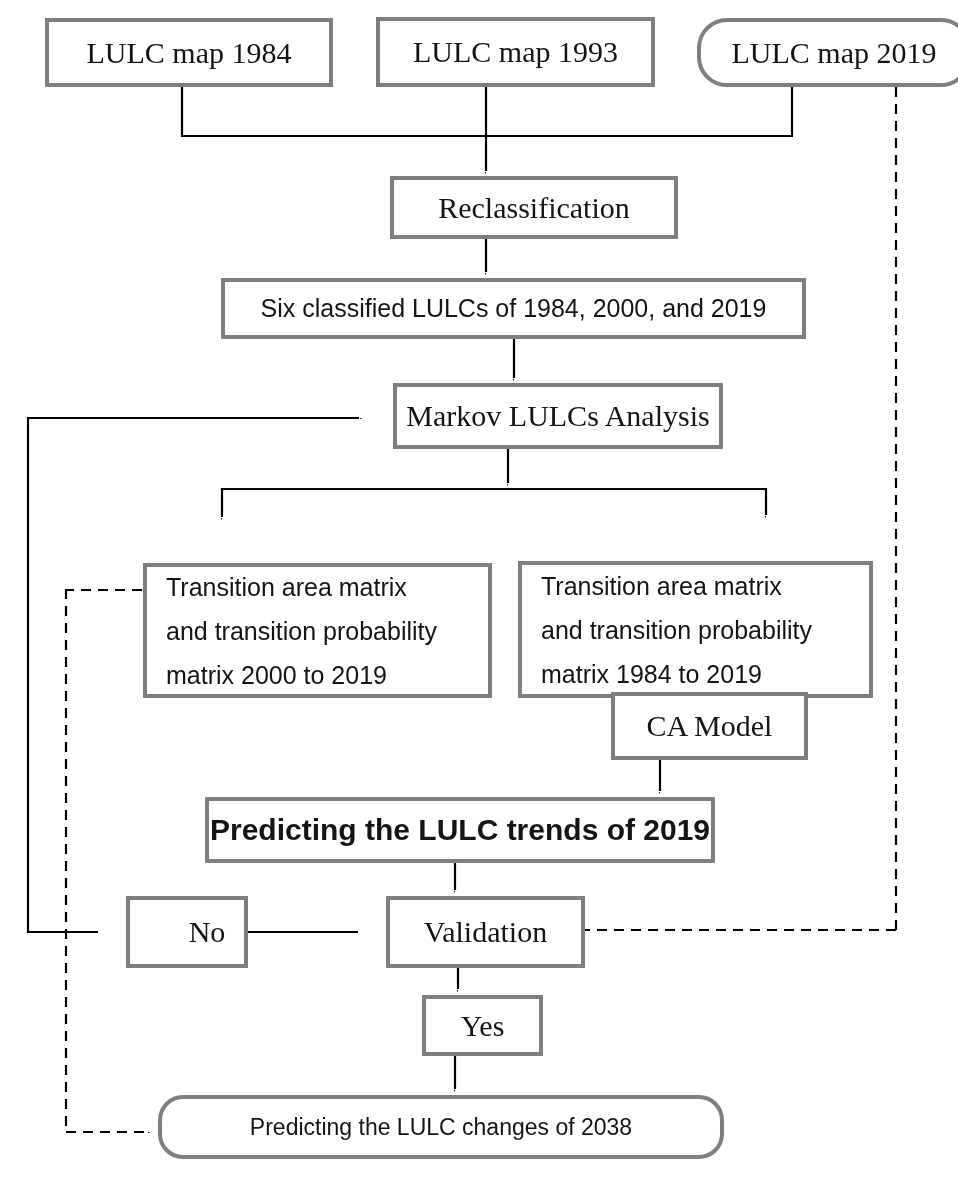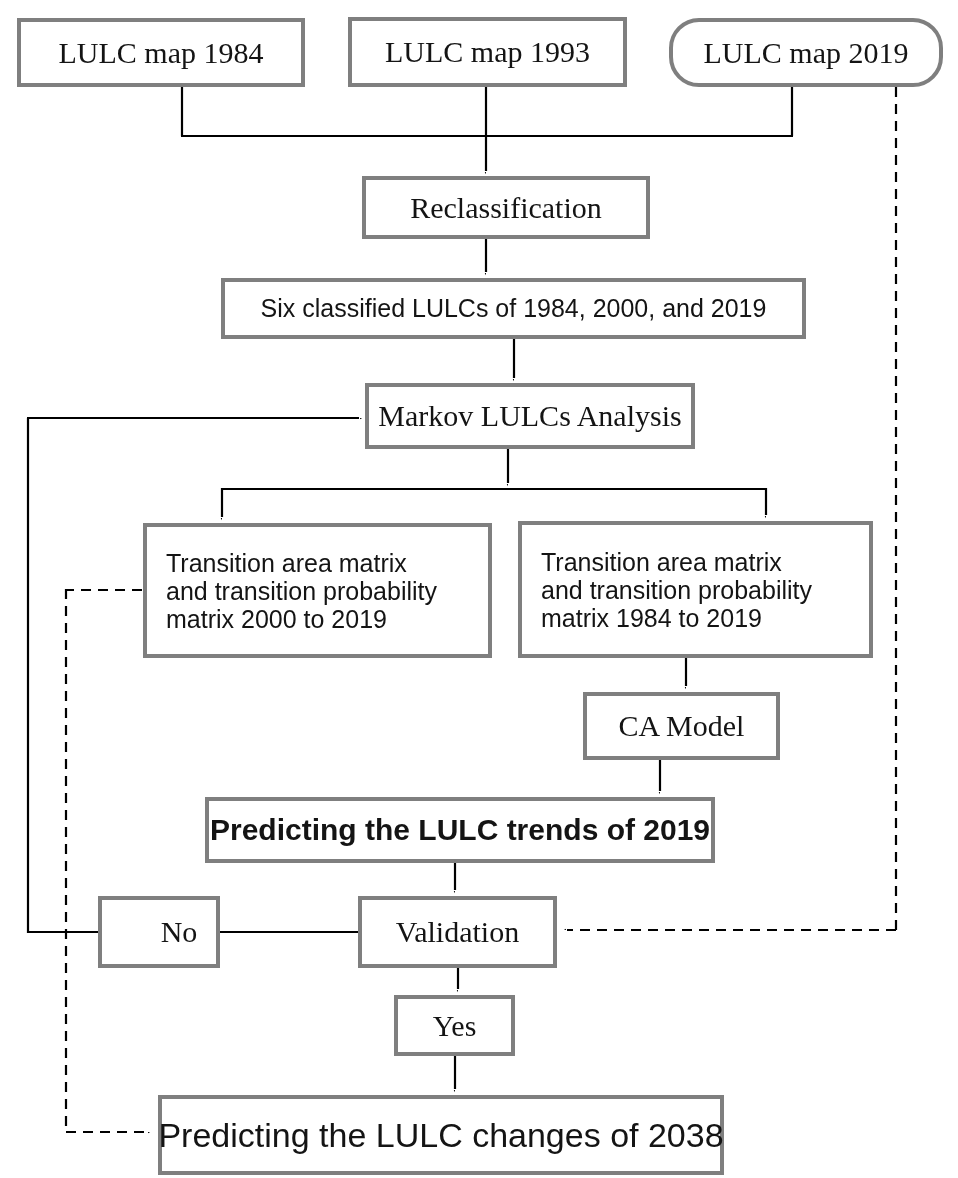--- a/index.html
+++ b/index.html
@@ -3,26 +3,26 @@
 <meta charset="utf-8">
 <style>
   html,body{margin:0;padding:0;background:#ffffff;}
   #canvas{position:relative;width:958px;height:1178px;background:#ffffff;overflow:hidden;}
   #connectors{position:absolute;left:0;top:0;width:958px;height:1178px;}
   .node{
     position:absolute;box-sizing:border-box;background:#ffffff;
     border:4px solid #7f7f7f;color:#141414;
     display:flex;align-items:center;justify-content:center;text-align:center;
   }
-  .serif{font-family:"Liberation Serif","DejaVu Serif",serif;font-size:30px;}
+  .serif{font-family:"Liberation Serif","DejaVu Serif",serif;font-size:30px;margin-left:28px;}
   .sans{font-family:"Liberation Sans","DejaVu Sans",sans-serif;font-size:25px;}
   .multiline{
     justify-content:flex-start;text-align:left;
     padding-left:19px;padding-right:6px;
-    white-space:pre-line;line-height:28px;font-size:25px;
+    white-space:pre-line;line-height:44px;font-size:25px;margin-top:40px;
   }
   .nowrap{white-space:nowrap;}
 </style>
 </head>
 <body>
 
 <div id="canvas">
 
   <svg id="connectors" viewBox="0 0 958 1178" xmlns="http://www.w3.org/2000/svg">
     <defs>
@@ -88,15 +88,15 @@
   <div class="node serif nowrap" style="left:583px;top:692px;width:197px;height:68px;">CA Model</div>
 
   <div class="node sans nowrap" style="left:205px;top:797px;width:510px;height:66px;font-size:30px;font-weight:bold;">Predicting the LULC trends of 2019</div>
 
   <div class="node serif nowrap" style="left:98px;top:896px;width:122px;height:72px;padding-left:40px;">No</div>
 
   <div class="node serif nowrap" style="left:358px;top:896px;width:199px;height:72px;">Validation</div>
 
   <div class="node serif nowrap" style="left:394px;top:995px;width:121px;height:61px;">Yes</div>
 
-  <div class="node sans nowrap" style="left:158px;top:1095px;width:566px;height:80px;font-size:34px;">Predicting the LULC changes of 2038</div>
+  <div class="node sans nowrap" style="left:158px;top:1095px;width:566px;height:64px;font-size:23px;border-radius:25px;">Predicting the LULC changes of 2038</div>
 
 </div>
 
 </body></html>

